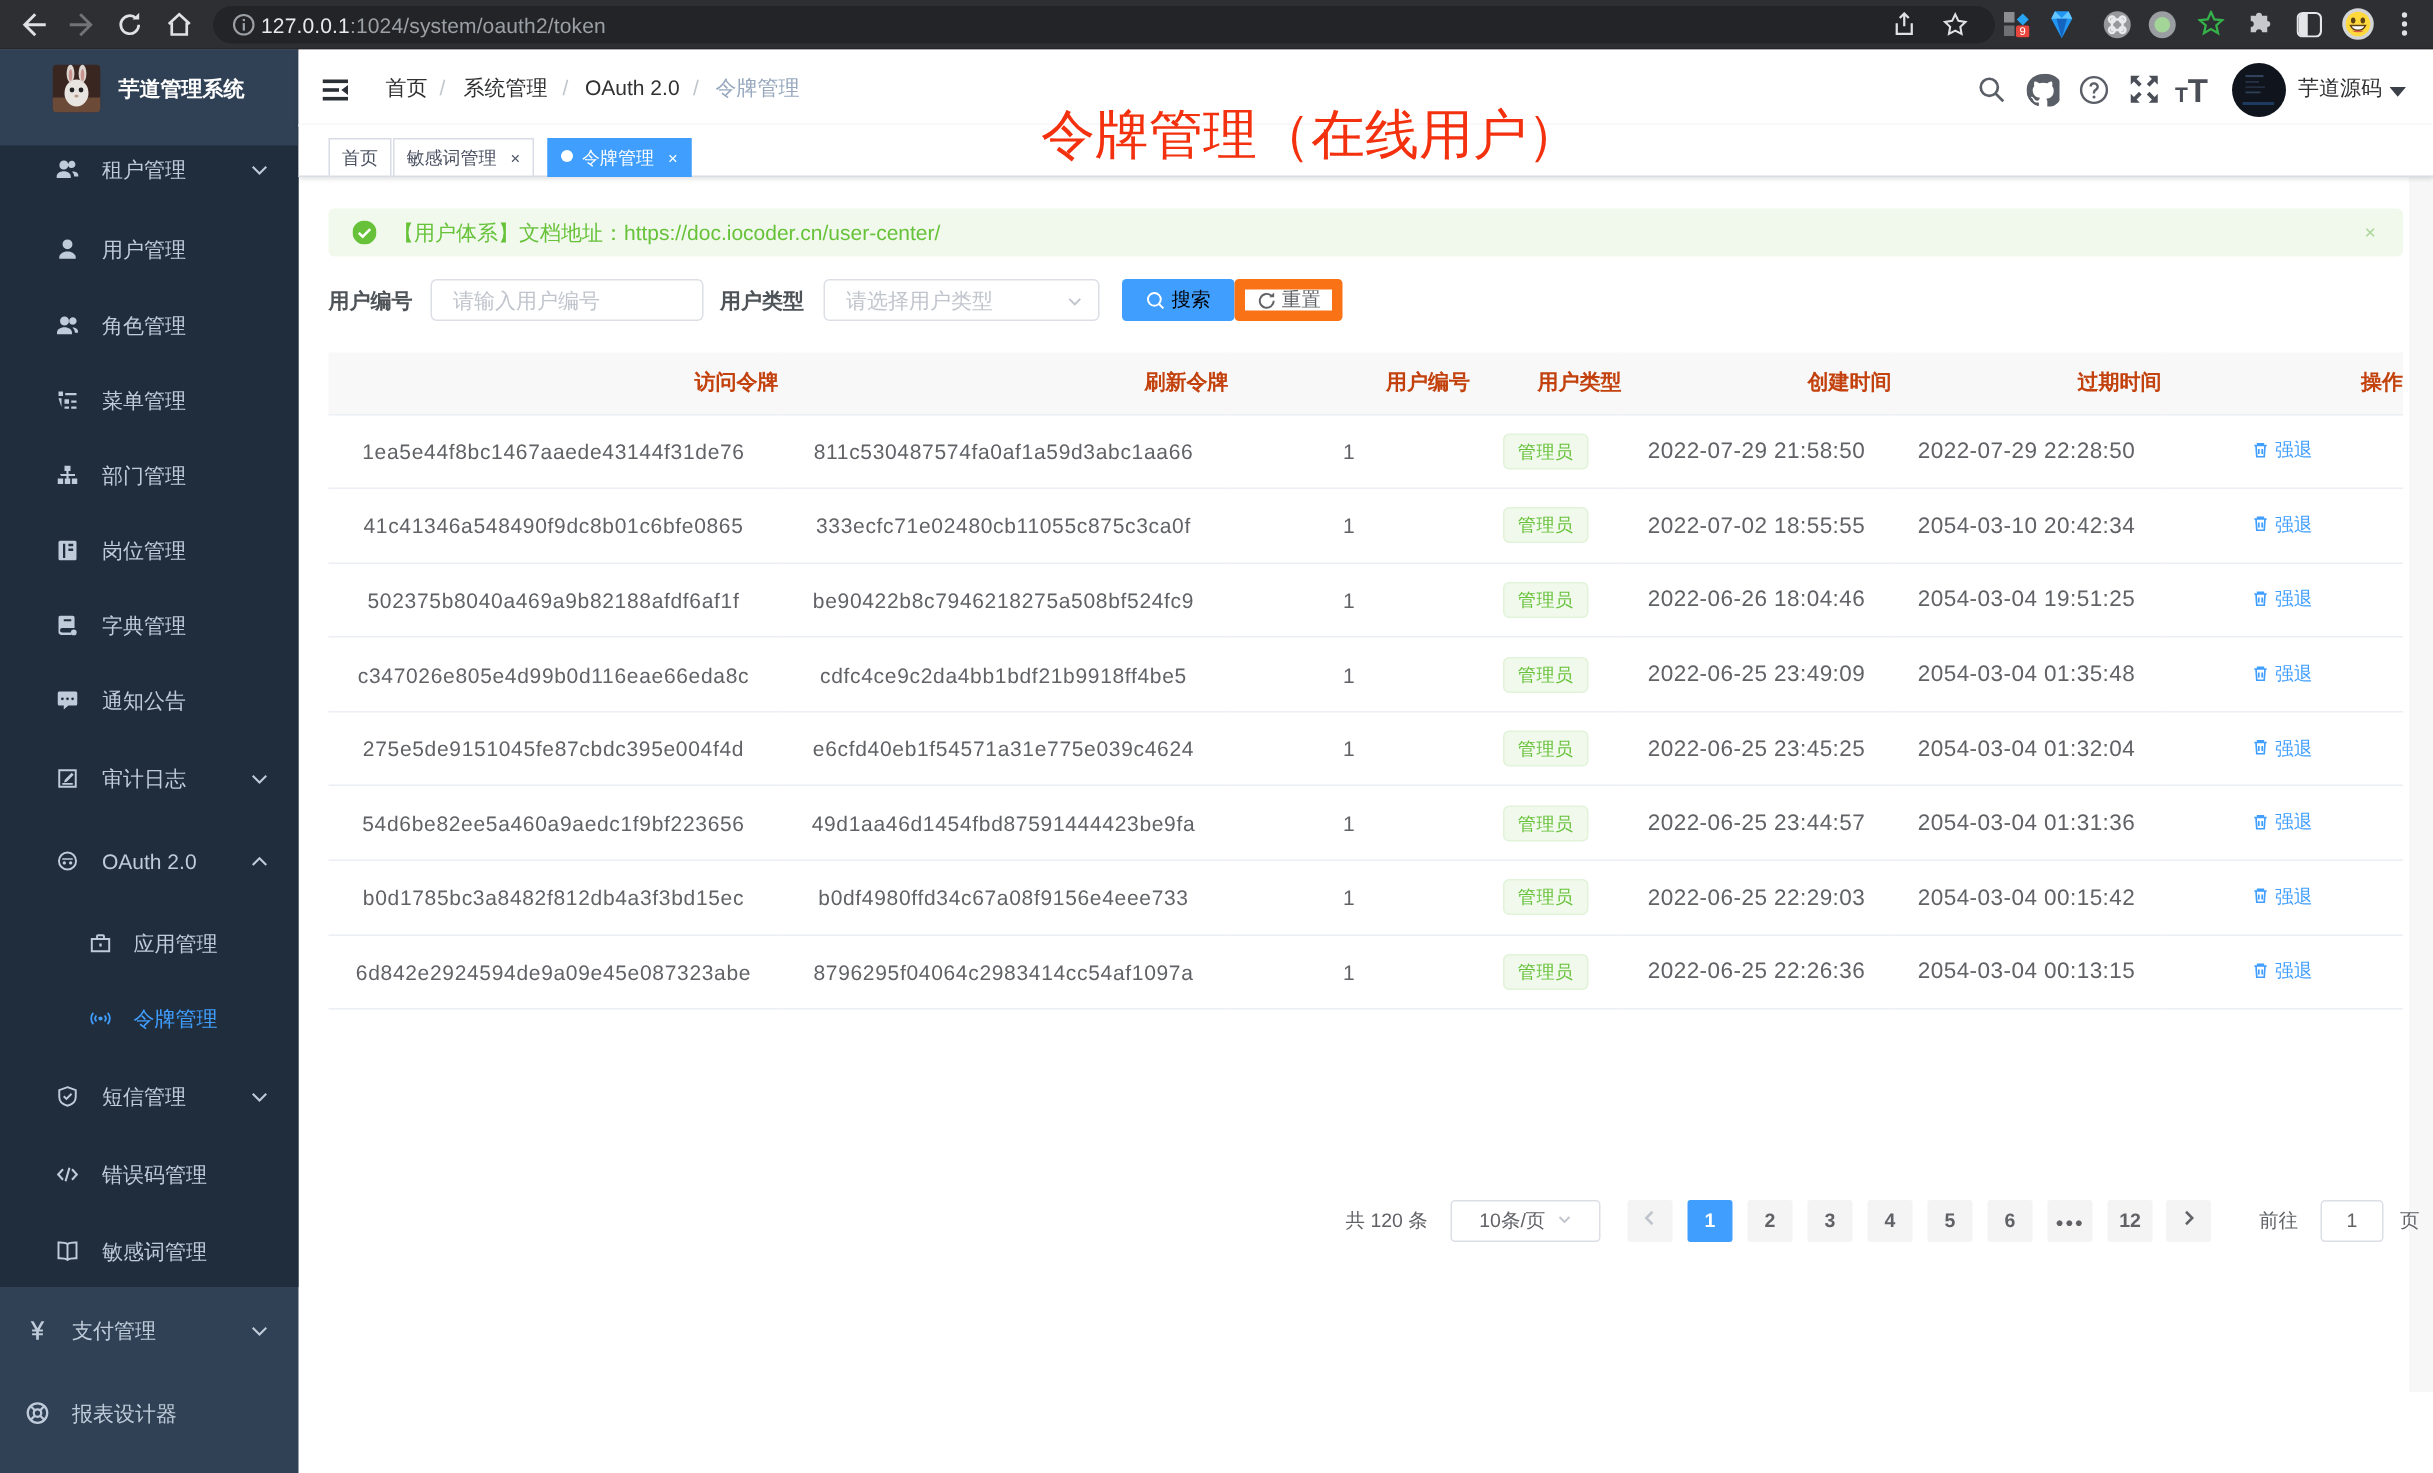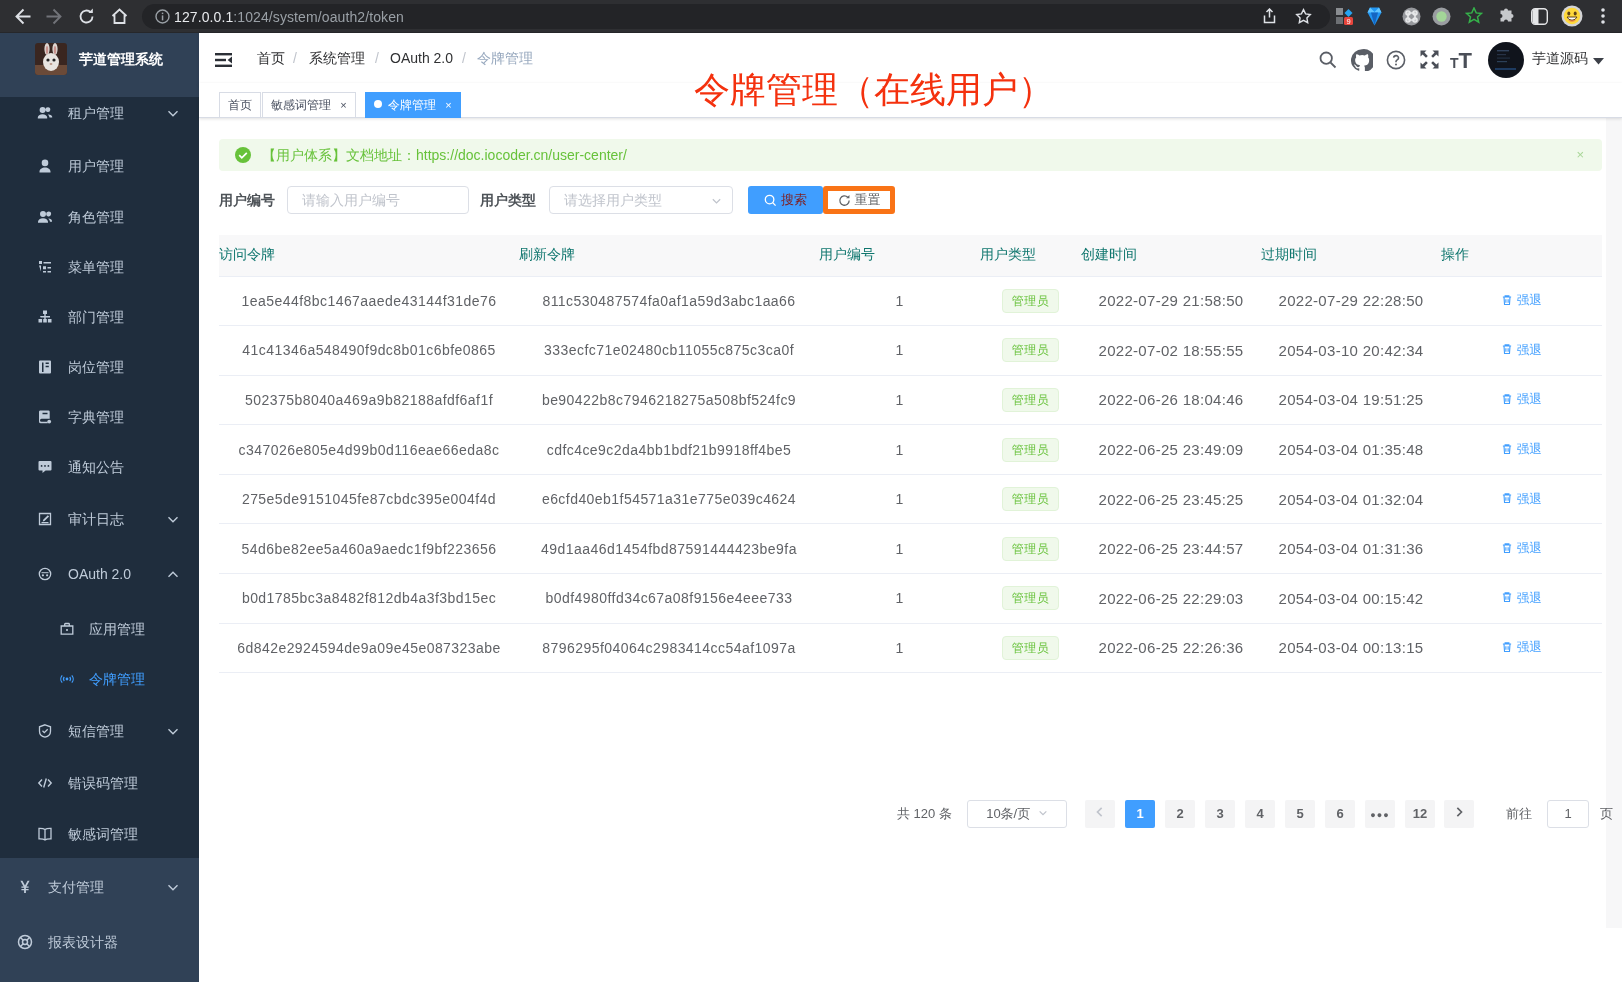--- a/index.html
+++ b/index.html
@@ -40,27 +40,27 @@
 
 #redtitle { position:absolute; left:694px; top:66px; font-size:36px; color:#f4310e; letter-spacing:0px; white-space:nowrap; z-index:50; }
 
 
 #alert { position:absolute; left:219px; top:139px; width:1383px; height:32px; background:#f0f9eb; border-radius:4px; color:#67c23a; font-size:14px; }
 #alert .txt { position:absolute; left:43px; top:0; line-height:32px; }
 #alert .close { position:absolute; right:18px; top:0; line-height:32px; color:#a8d697; font-size:13px; }
 
 .flabel { position:absolute; top:186px; height:28px; line-height:28px; font-size:14px; font-weight:bold; color:#4e5358; }
 .finput { position:absolute; top:186px; height:28px; border:1px solid #dcdfe6; border-radius:4px; background:#fff; font-size:14px; color:#c0c4cc; line-height:26px; padding-left:14px; }
-#btn-search { position:absolute; left:748px; top:186px; width:75px; height:28px; background:#409eff; border-radius:3px; color:#7f1d1d; font-size:13px; display:flex; align-items:center; justify-content:center; }
-#btn-reset { position:absolute; left:823px; top:186px; width:72px; height:28px; background:#fff; border:5px solid #f97316; border-radius:3px; color:#606266; font-size:13px; display:flex; align-items:center; justify-content:center; }
+#btn-search { position:absolute; left:748px; top:186px; width:75px; height:28px; background:#409eff; border-radius:3px; color:#000000; font-size:13px; display:flex; align-items:center; justify-content:center; }
+#btn-reset { position:absolute; left:823px; top:186px; width:72px; height:28px; background:#fff; border:7px solid #f97316; border-radius:3px; color:#606266; font-size:13px; display:flex; align-items:center; justify-content:center; }
 
 
 #tbl { position:absolute; left:219px; top:235px; width:1383px; }
 #tbl table { border-collapse:collapse; table-layout:fixed; width:1383px; font-size:14px; }
-#tbl th { height:41px; background:#f8f8f9; color:#0f766e; font-weight:normal; text-align:left; border-bottom:1px solid #ebeef5; }
+#tbl th { height:41px; background:#f8f8f9; color:#c2410c; font-weight:bold; text-align:right; border-bottom:1px solid #ebeef5; }
 #tbl td { height:49.6px; color:#606266; text-align:center; border-bottom:1px solid #ebeef5; letter-spacing:0.45px; }
 #tbl td:nth-child(5), #tbl td:nth-child(6) { font-size:15px; letter-spacing:0.3px; }
 #tbl td:last-child { letter-spacing:0; }
 .gtag { display:inline-block; height:24px; line-height:22px; padding:0 9px; background:#f0f9eb; border:1px solid #e1f3d8; border-radius:4px; color:#67c23a; font-size:12px; }
 #tbl td.op { color:#409eff; font-size:12.5px; }
 
 
 #pager { position:absolute; left:0; top:799px; width:1622px; height:30px; font-size:13px; color:#606266; }
 .pbtn { position:absolute; top:1px; width:30px; height:28px; line-height:28px; text-align:center; background:#f4f4f5; color:#606266; border-radius:2px; font-weight:bold; }
 .pbtn.on { background:#409eff; color:#fff; }

